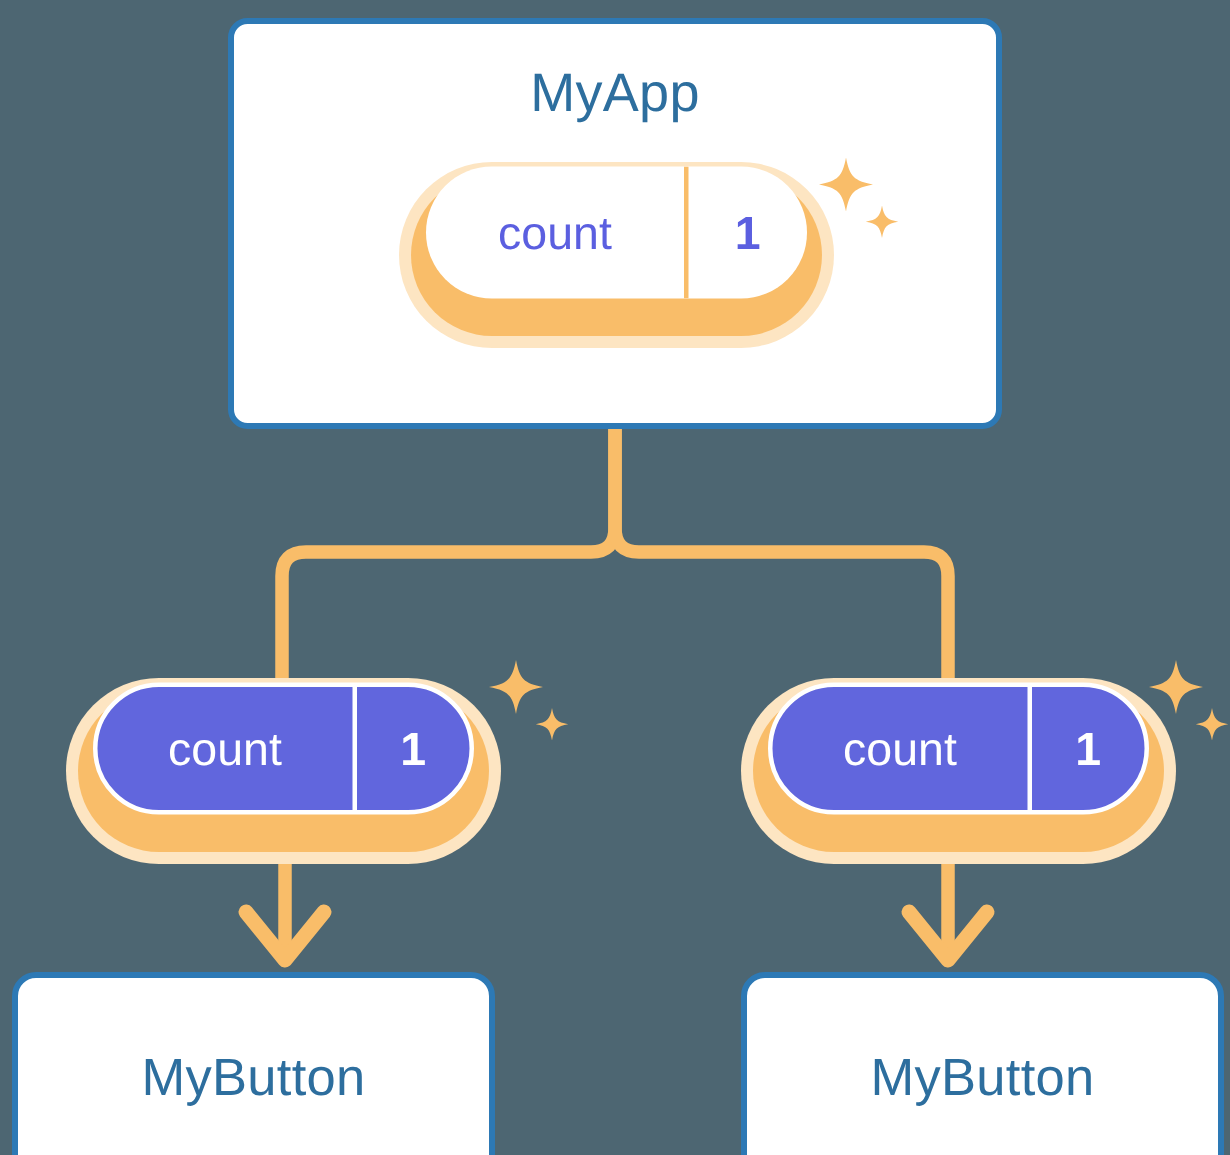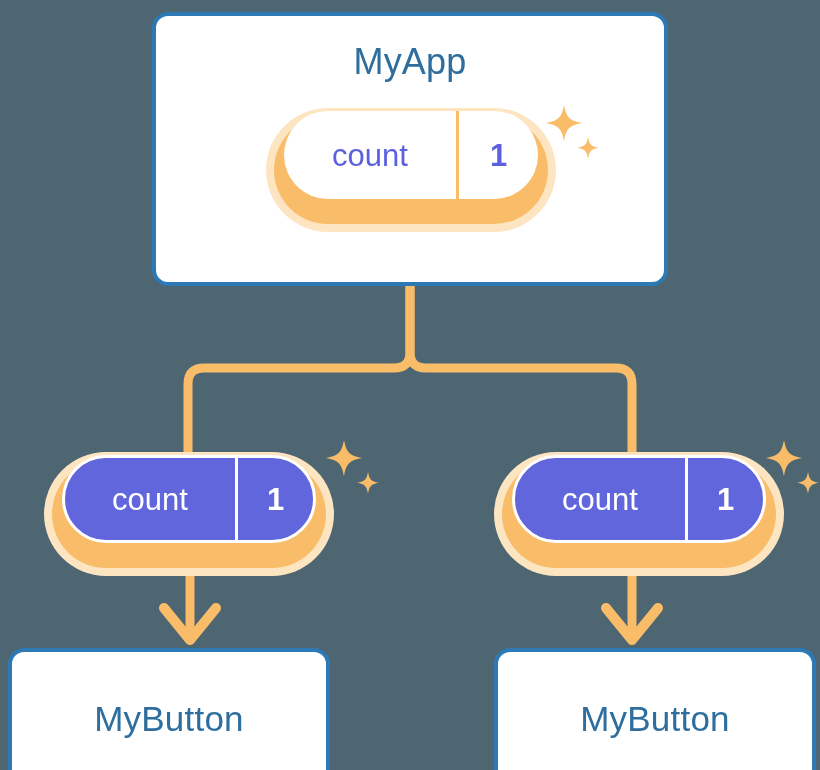--- a/index.html
+++ b/index.html
@@ -42,20 +42,21 @@
     display: flex;
     flex-direction: column;
     align-items: center;
   }
   .comp-box.root {
     left: 152px;
     top: 12px;
     width: 516px;
     height: 274px;
     padding-top: 28px;
+    border-radius: 13px;
   }
   .comp-box.leaf {
     width: 322px;
     height: 140px;
     top: 648px;
     justify-content: center;
   }
   .comp-box.leaf.left  { left: 8px; }
   .comp-box.leaf.right { left: 494px; }
 

